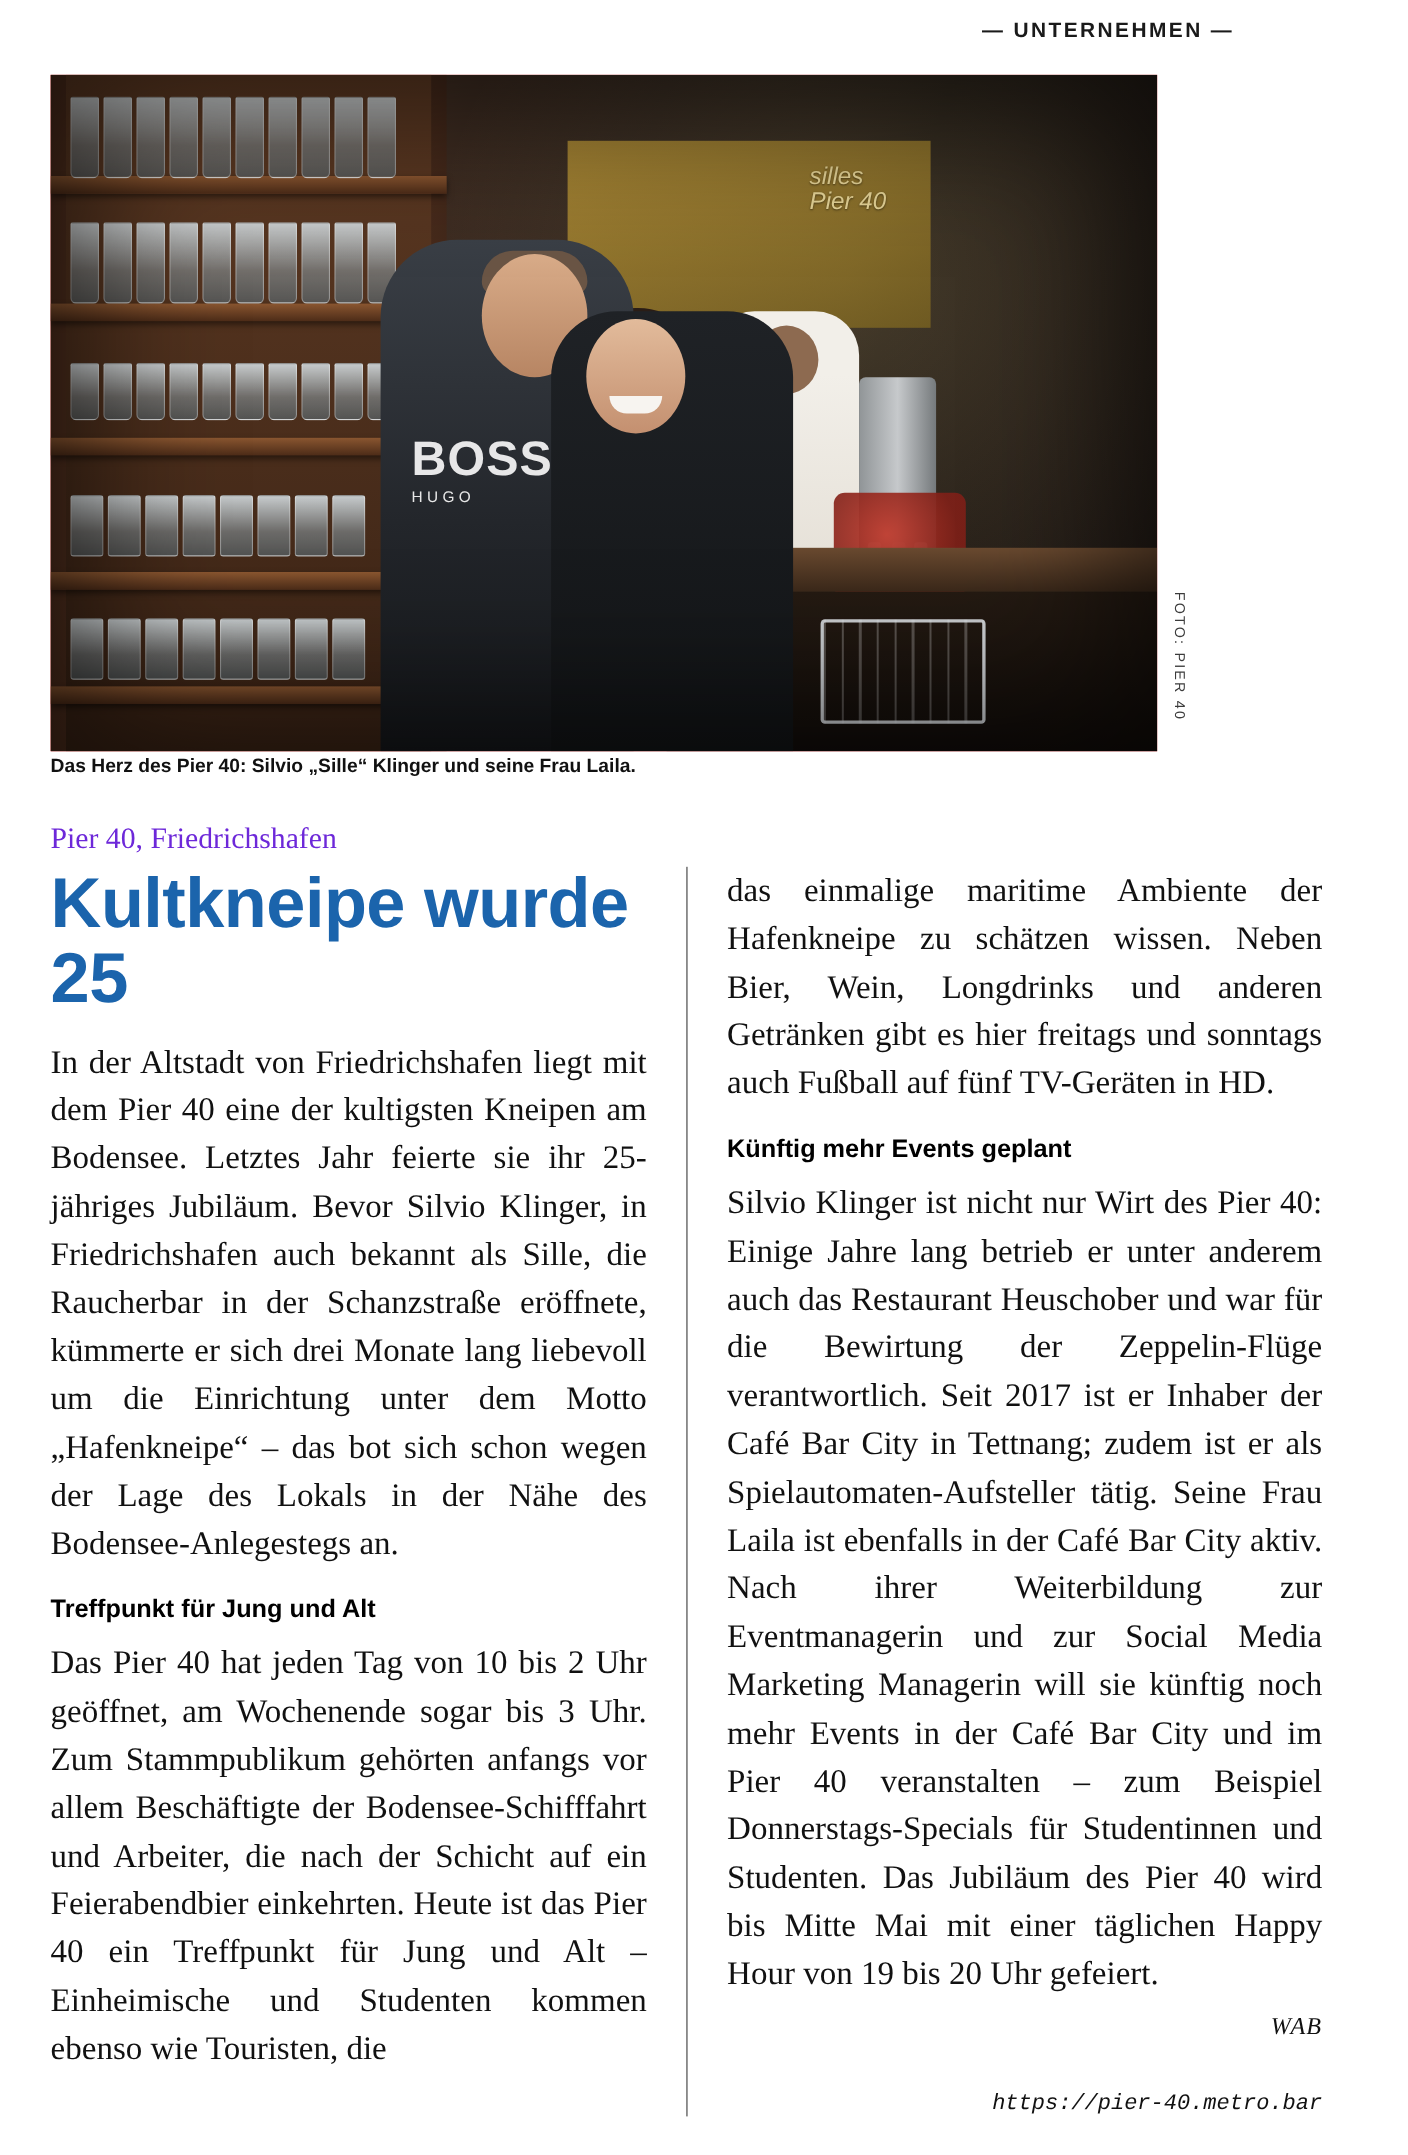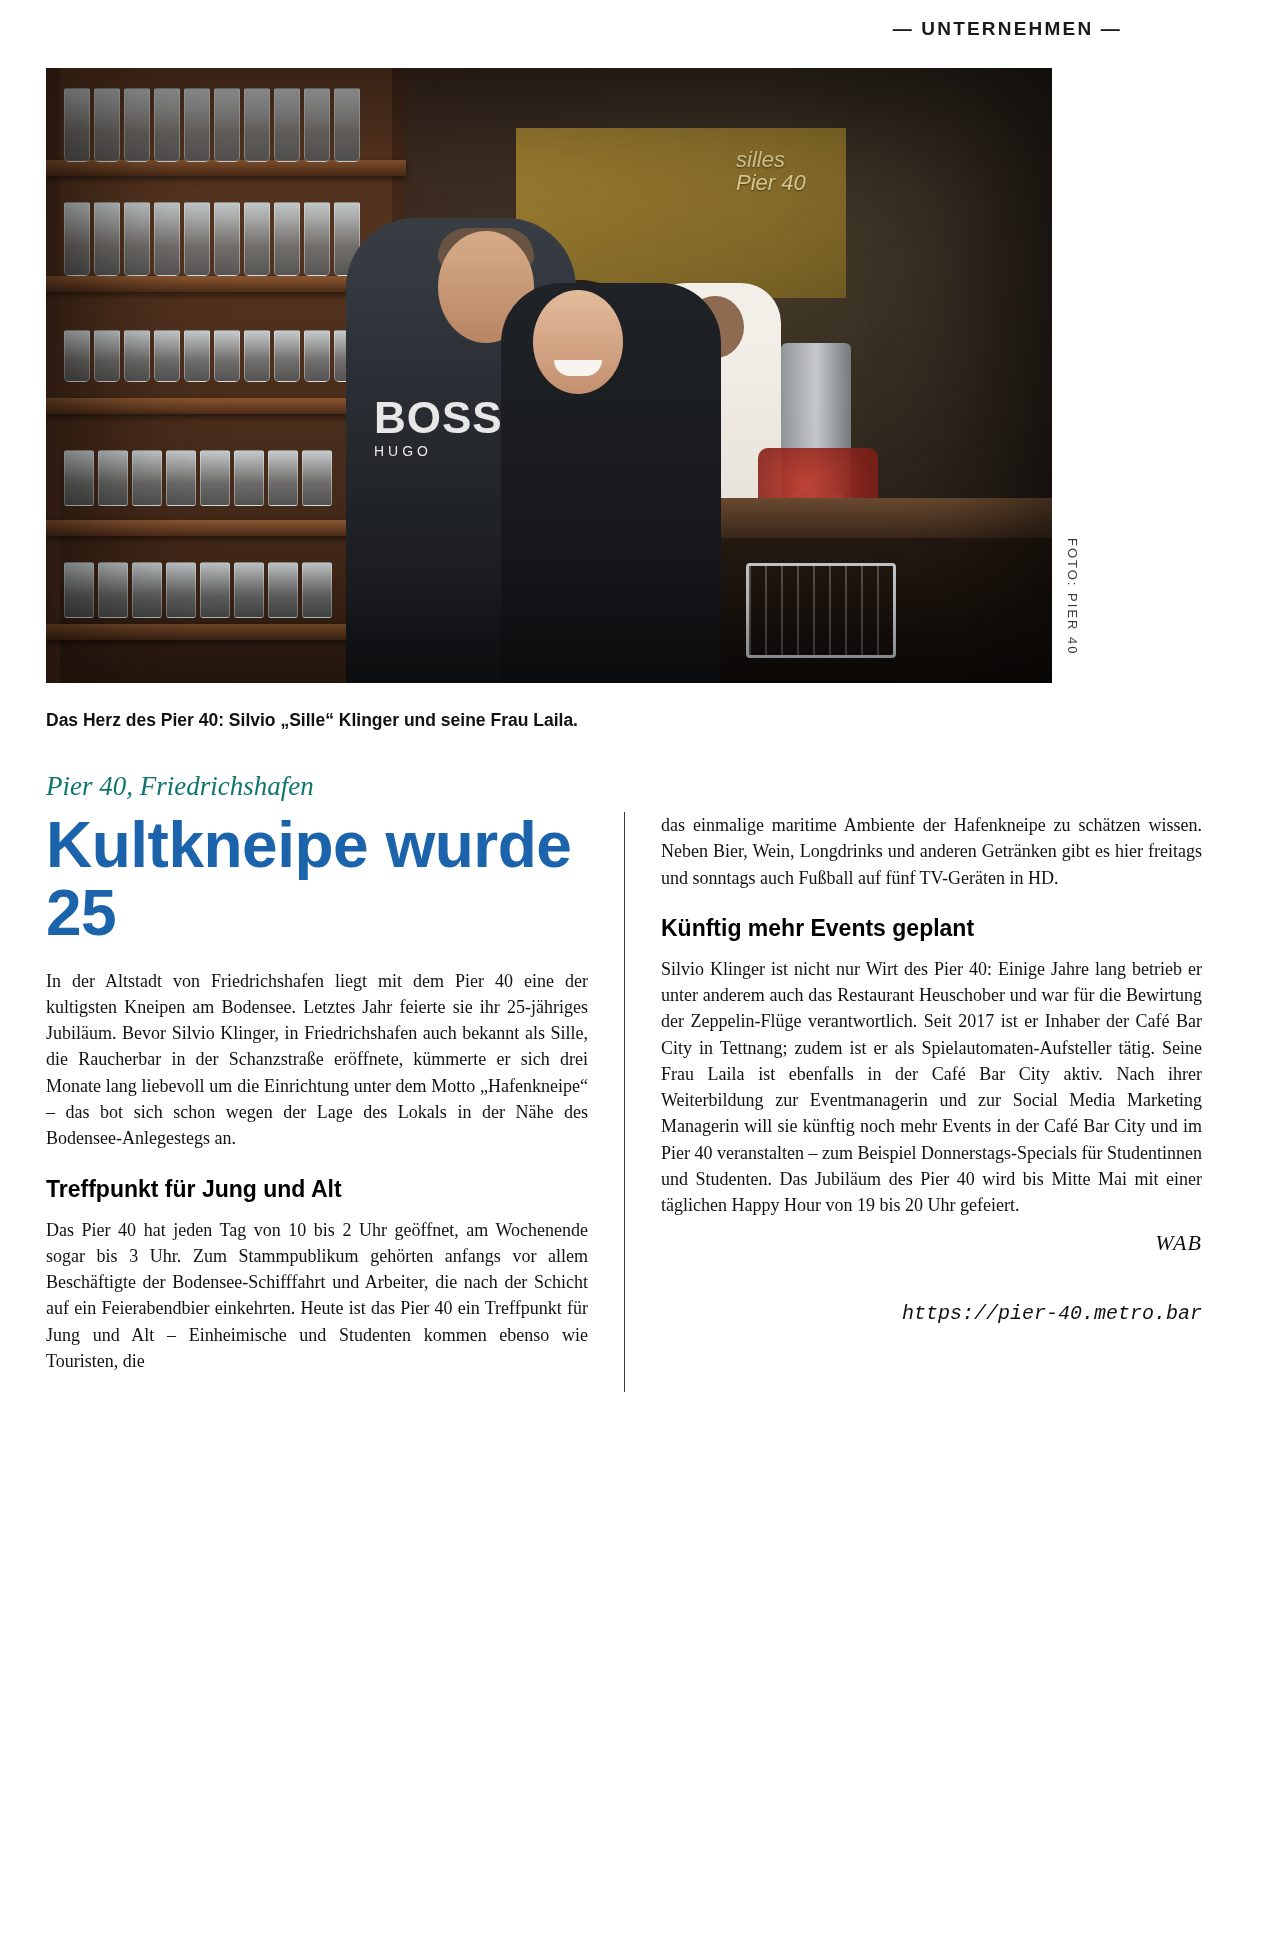--- a/index.html
+++ b/index.html
@@ -236,37 +236,36 @@
     position: absolute;
     right: -28px;
     top: 470px;
     writing-mode: vertical-rl;
     font-family: "Liberation Sans", sans-serif;
     font-size: 13px;
     letter-spacing: 2px;
     color: #3b3b3b;
   }
   .caption {
-    margin-top: 27px;
+    margin-top: 3px;
     font-family: "Liberation Sans", sans-serif;
     font-weight: bold;
     font-size: 17.5px;
     color: #111;
   }
 
   
   .article {
     margin-top: 40px;
     position: relative;
   }
   .dachzeile {
     font-size: 27px;
-    color: #0f766e;
+    color: #6d28d9;
     margin-bottom: 10px;
-    font-style: italic;
   }
   .columns {
     display: flex;
     gap: 0px;
     margin-top: 8px;
   }
   .col {
     width: 588px;
   }
   .col.left { padding-right: 36px; }
@@ -277,21 +276,21 @@
   h1.headline {
     font-family: "Liberation Sans", sans-serif;
     font-weight: bold;
     font-size: 64px;
     line-height: 1.06;
     color: #1b64ac;
     margin: 0 0 20px 0;
     letter-spacing: -0.5px;
   }
   p.body {
-    font-size: 18px;
+    font-size: 30px;
     line-height: 1.46;
     margin: 0 0 18px 0;
     text-align: justify;
     hyphens: auto;
     -webkit-hyphens: auto;
   }
   h2.sub {
     font-family: "Liberation Sans", sans-serif;
     font-weight: bold;
     font-size: 23px;

